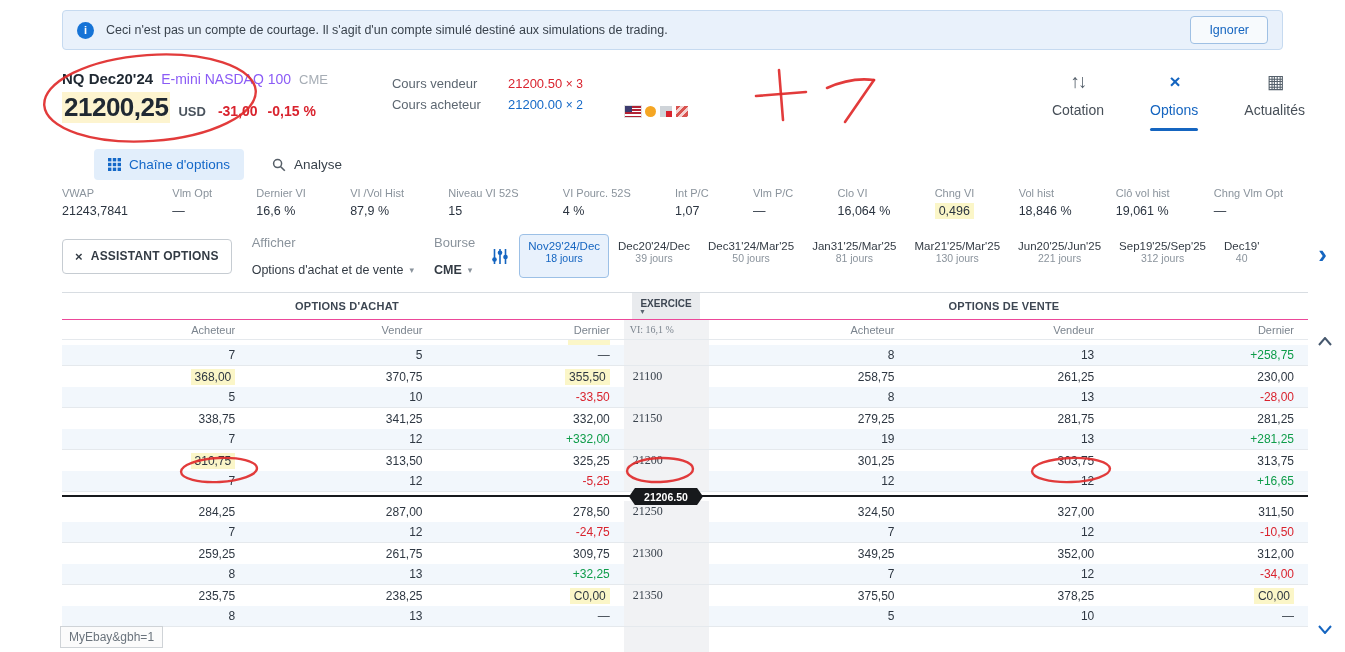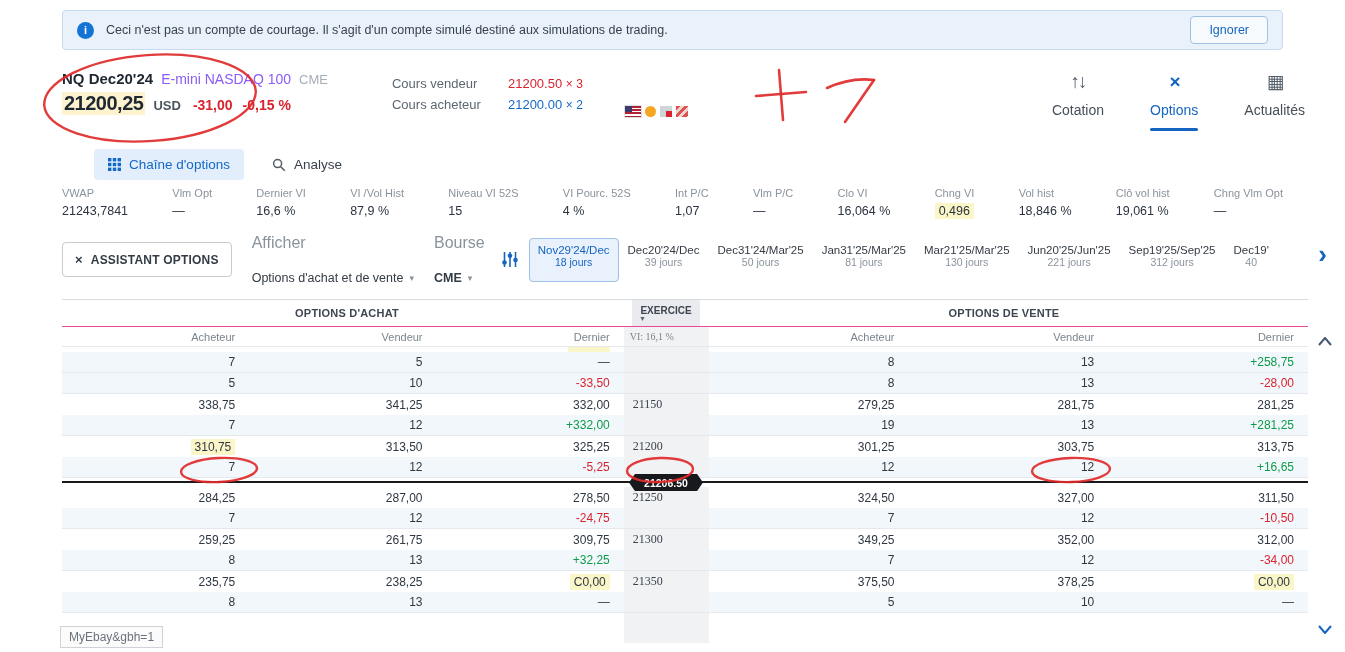--- a/index.html
+++ b/index.html
@@ -18,21 +18,21 @@
   .ignore-btn { background:#f7fafd; border:1px solid #9fc0e4; color:#1565c0; font-size:12.5px; padding:6px 18px;
                 border-radius:4px; font-family:inherit; cursor:pointer; }
 
   
   .header { margin:20px 40px 0 62px; display:flex; align-items:flex-start; }
   .line1 { display:flex; align-items:baseline; gap:8px; white-space:nowrap; }
   .sym  { font-size:15px; font-weight:bold; color:#1f2832; }
   .desc { font-size:14px; color:#8b5cf6; }
   .exch { font-size:13px; color:#a6adb5; }
   .line2 { display:flex; align-items:baseline; gap:8px; margin-top:5px; white-space:nowrap; }
-  .price { font-size:20px; font-weight:bold; color:#1f2832; background:#fdf4cf; padding:0 2px; letter-spacing:-0.5px; }
+  .price { font-size:26px; font-weight:bold; color:#1f2832; background:#fdf4cf; padding:0 2px; letter-spacing:-0.5px; }
   .ccy { font-size:13px; font-weight:bold; color:#4b545e; }
   .chg { font-size:14px; font-weight:bold; color:#d9232e; margin-left:4px; display:flex; gap:10px; }
   .quotes { margin-left:64px; margin-top:6px; font-size:13px; }
   .qrow { display:flex; margin-bottom:6px; white-space:nowrap; }
   .qlabel { color:#5d6771; width:104px; }
   .qval { margin-left:12px; }
   .qx { font-size:12px; }
   .ask { color:#d9232e; }
   .bid { color:#1569c7; }
   .flags { display:flex; gap:4px; margin-left:42px; margin-top:36px; align-items:center; }
@@ -64,21 +64,21 @@
   .stat-value { font-size:12.5px; color:#2b3440; margin-top:5px; white-space:nowrap; }
   .hl { background:#fbf6c8; padding:1px 4px; }
 
   
   .toolbar { margin:16px 0 0 62px; display:flex; align-items:center; position:relative; width:1283px; }
   .assistant-btn { display:flex; align-items:center; gap:8px; border:1px solid #c6ccd2; background:#fff; border-radius:4px;
                    padding:9px 12px; font-size:12px; font-weight:bold; color:#333b44; letter-spacing:.2px;
                    font-family:inherit; cursor:pointer; white-space:nowrap; }
   .assistant-x { font-weight:bold; font-size:13px; }
   .dd-group { margin-left:20px; cursor:pointer; }
-  .dd-label { font-size:16px; color:#8a939c; margin-bottom:19px; }
+  .dd-label { font-size:13px; color:#8a939c; margin-bottom:13px; }
   .dd-value { font-size:12.5px; color:#333b44; display:flex; align-items:center; gap:6px; white-space:nowrap; }
   .dd-caret { font-size:9px; color:#8a939c; }
   .bourse .dd-value { font-weight:bold; }
   .filter-btn { margin-left:16px; cursor:pointer; display:flex; align-items:center; }
   .expiries { display:flex; margin-left:10px; flex:1; overflow:hidden; height:44px; align-items:stretch; }
   .expiry { padding:5px 8px; text-align:center; border:1px solid transparent; border-radius:4px; cursor:pointer; flex:none; }
   .expiry-l1 { font-size:11.5px; color:#333b44; white-space:nowrap; }
   .expiry-l2 { font-size:10.5px; color:#8a939c; margin-top:0; white-space:nowrap; }
   .expiry.active { background:#e8f1fc; border-color:#9cc0e6; }
   .expiry.active .expiry-l1, .expiry.active .expiry-l2 { color:#1565c0; }
@@ -389,20 +389,37 @@
             </div>
             <div class="strike-col"></div>
             <div class="half puts">
               <div class="cell">8</div>
               <div class="cell">13</div>
               <div class="cell pos">+258,75</div>
             </div>
           </div>
         </div>
         <div class="block">
+          <div class="trow pline">
+            <div class="half calls">
+              <div class="cell">
+                <span class="hl">368,00</span>
+              </div>
+              <div class="cell">370,75</div>
+              <div class="cell">
+                <span class="hl">355,50</span>
+              </div>
+            </div>
+            <div class="strike-col">21100</div>
+            <div class="half puts">
+              <div class="cell">258,75</div>
+              <div class="cell">261,25</div>
+              <div class="cell">230,00</div>
+            </div>
+          </div>
           <div class="trow sline">
             <div class="half calls">
               <div class="cell">5</div>
               <div class="cell">10</div>
               <div class="cell neg">-33,50</div>
             </div>
             <div class="strike-col"></div>
             <div class="half puts">
               <div class="cell">8</div>
               <div class="cell">13</div>

